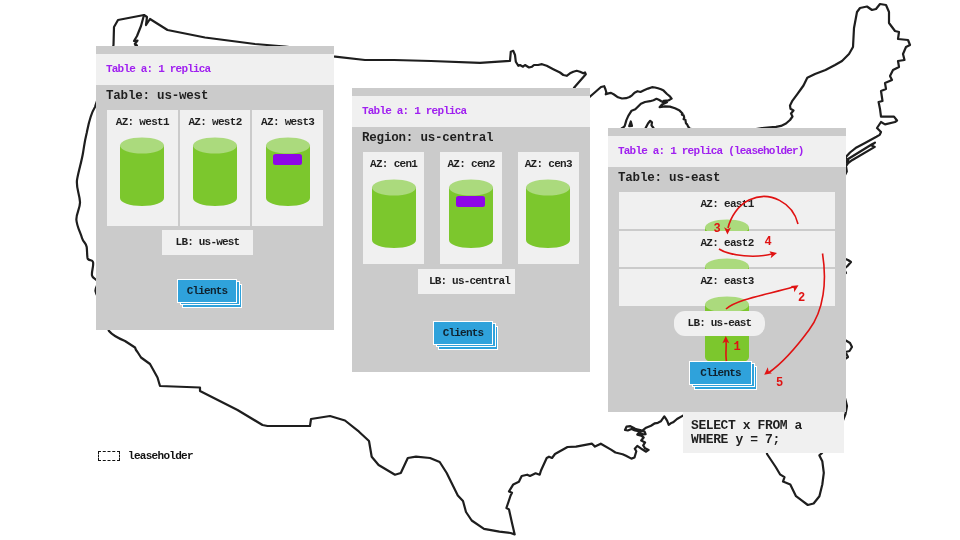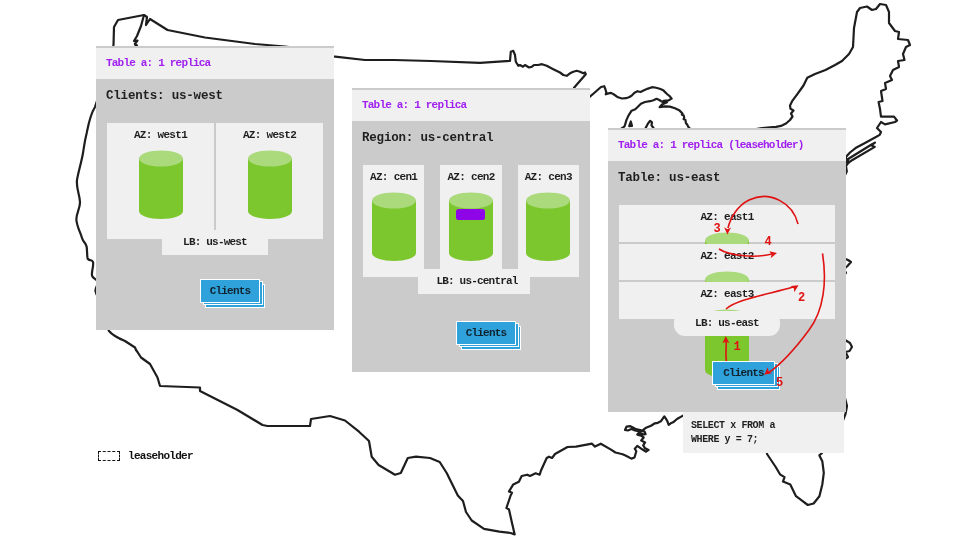--- a/index.html
+++ b/index.html
@@ -1,43 +1,43 @@
 <!DOCTYPE html>
 <html><head>
 <meta charset="utf-8">
 <style>
   html,body{margin:0;padding:0;}
   body{width:960px;height:540px;position:relative;background:#ffffff;overflow:hidden;
        font-family:"Liberation Mono",monospace;}
   .panel{position:absolute;width:238px;height:284px;background:#cbcbcb;}
-  .phead{position:absolute;left:0;top:2px;width:100%;height:31px;background:#f0f0f0;}
+  .phead{position:absolute;left:0;top:8px;width:100%;height:31px;background:#f0f0f0;}
   .phead span{position:absolute;left:10px;top:9px;font-size:11px;font-weight:bold;
       color:#a020f0;letter-spacing:-0.8px;white-space:pre;}
   .region{position:absolute;left:10px;top:42.5px;font-size:12.5px;font-weight:bold;
       color:#1f1f1f;letter-spacing:-0.2px;white-space:pre;}
-  .azrow{position:absolute;left:11px;top:77px;width:216px;height:115px;display:flex;gap:2px;}
+  .azrow{position:absolute;left:11px;top:64px;width:216px;height:115px;display:flex;gap:2px;}
   .az{flex:1;background:#f0f0f0;position:relative;}
   .az .lbl{position:absolute;top:6px;left:0;width:100%;text-align:center;font-size:11px;
       font-weight:bold;color:#1f1f1f;letter-spacing:-0.7px;white-space:pre;}
   .cyl{position:absolute;left:50%;margin-left:-23px;top:27px;}
   .bar{position:absolute;left:50%;top:44px;width:29px;height:10.5px;margin-left:-14.5px;
       background:#8e05e8;border-radius:2.5px;}
   .lease{position:absolute;left:50%;top:39px;margin-left:-18px;}
-  .lb{position:absolute;left:66px;top:182px;width:106px;height:25px;background:#f0f0f0;
+  .lb{position:absolute;left:66px;top:182px;width:91px;height:25px;background:#f0f0f0;
       text-align:center;font-size:11px;font-weight:bold;color:#1f1f1f;line-height:25px;
       letter-spacing:-0.8px;white-space:pre;}
-  .clients{position:absolute;left:104px;top:232.5px;width:68px;height:24px;text-decoration:underline;}
+  .clients{position:absolute;left:81px;top:232.5px;width:68px;height:24px;text-decoration:underline;}
   .clients .ly{position:absolute;width:60px;height:24px;background:#2fa2db;
       border:1.5px solid #fff;box-sizing:border-box;}
   .clients .l1{left:5px;top:5px;}
   .clients .l2{left:2.5px;top:2.5px;}
   .clients .l3{left:0;top:0;text-align:center;font-size:11px;font-weight:bold;color:#10222e;
       line-height:22px;letter-spacing:-0.8px;}
   #sqlbox{position:absolute;left:683px;top:412px;width:161px;height:41px;background:#f0f0f0;
-      font-size:10px;font-weight:bold;color:#1f1f1f;letter-spacing:-0.4px;line-height:13.5px;
+      font-size:13px;font-weight:bold;color:#1f1f1f;letter-spacing:-0.4px;line-height:13.5px;
       padding:7px 0 0 8px;box-sizing:border-box;white-space:pre;}
   #legend{position:absolute;left:98px;top:451px;width:200px;height:12px;}
   #legend .box{position:absolute;left:0;top:0;width:22px;height:10px;border:1.6px dashed #111;
       background:#fff;box-sizing:border-box;}
   #legend .txt{position:absolute;left:30px;top:-1.5px;font-size:11px;font-weight:bold;
       color:#111;letter-spacing:-0.7px;text-align:right;}
   svg.abs{position:absolute;left:0;top:0;}
   #pw .azrow{height:116px;} #pw .lb{top:184px;}
   #pc .azrow{height:112px;gap:16px;} #pc .lb{top:181px;padding-left:6px;}
   #pe .azrow{height:114px;flex-direction:column;} #pe .lb{top:182.5px;border-radius:11px;}
@@ -108,35 +108,43 @@
   <path d="M645.5,128.3 648,123.5 650.2,120.8 652,122.3 651.5,125.3 653.5,128"></path>
   <path d="M629.2,126.2 630.8,121.5 632,126 Z" fill="#1e1e1e"></path>
   <path d="M847.2,163.2 C846.2,161.8 846.6,160.2 848.5,158.8 L872,144.2 875,142.6
     871.2,145.3 874.8,146.9 852,160.2 848.8,162.6 Z"></path>
 </svg>
 
 <div class="panel" style="left:96px;top:46px;" id="pw">
   <div class="phead">
       <span>Table a: 1 replica</span>
     </div>
-  <div class="region">Clients: us-west</div>
+  <div class="region">Table: us-west</div>
   <div class="azrow">
     <div class="az">
         <div class="lbl">AZ: west1</div>
       <svg class="cyl" width="46" height="70" viewBox="0 0 46 70">
         <path d="M1,8.5 V61 C1,65.6 10.8,69 23,69 C35.2,69 45,65.6 45,61 V8.5 Z" fill="#7cc72d"></path>
         <ellipse cx="23" cy="8.5" rx="22" ry="8" fill="#abda7d"></ellipse>
       </svg>
     </div>
     <div class="az">
         <div class="lbl">AZ: west2</div>
       <svg class="cyl" width="46" height="70" viewBox="0 0 46 70">
         <path d="M1,8.5 V61 C1,65.6 10.8,69 23,69 C35.2,69 45,65.6 45,61 V8.5 Z" fill="#7cc72d"></path>
         <ellipse cx="23" cy="8.5" rx="22" ry="8" fill="#abda7d"></ellipse>
       </svg>
+    </div>
+    <div class="az">
+        <div class="lbl">AZ: west3</div>
+      <svg class="cyl" width="46" height="70" viewBox="0 0 46 70">
+        <path d="M1,8.5 V61 C1,65.6 10.8,69 23,69 C35.2,69 45,65.6 45,61 V8.5 Z" fill="#7cc72d"></path>
+        <ellipse cx="23" cy="8.5" rx="22" ry="8" fill="#abda7d"></ellipse>
+      </svg>
+      <div class="bar"></div>
     </div>
   </div>
   <div class="lb">LB: us-west</div>
   <div class="clients">
     <div class="ly l1"></div>
       <div class="ly l2"></div>
       <div class="ly l3">Clients</div>
   </div>
 </div>
 

